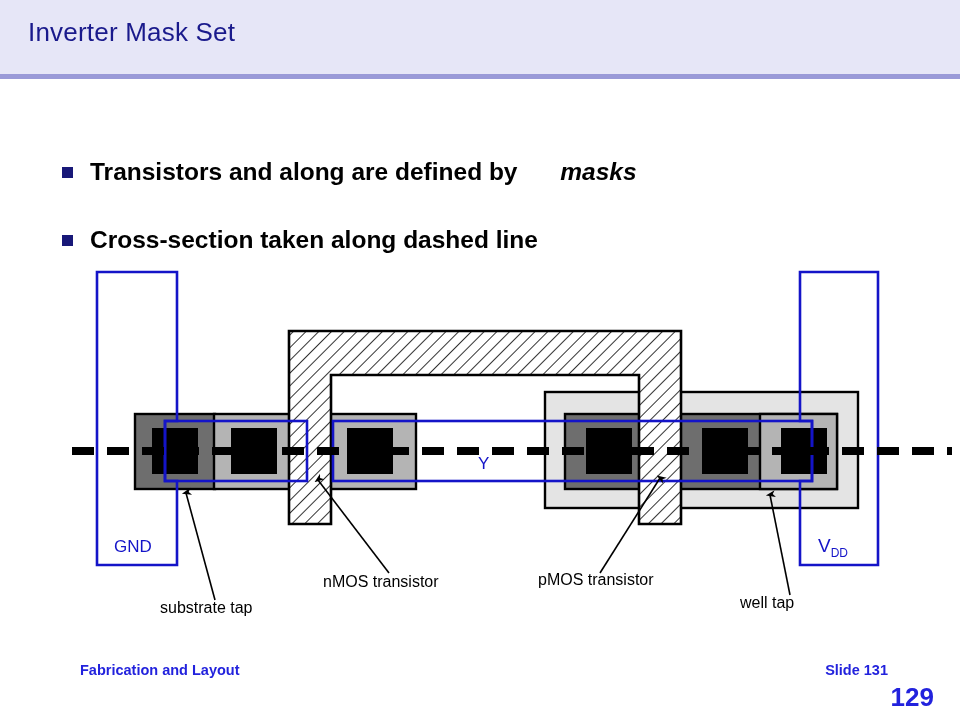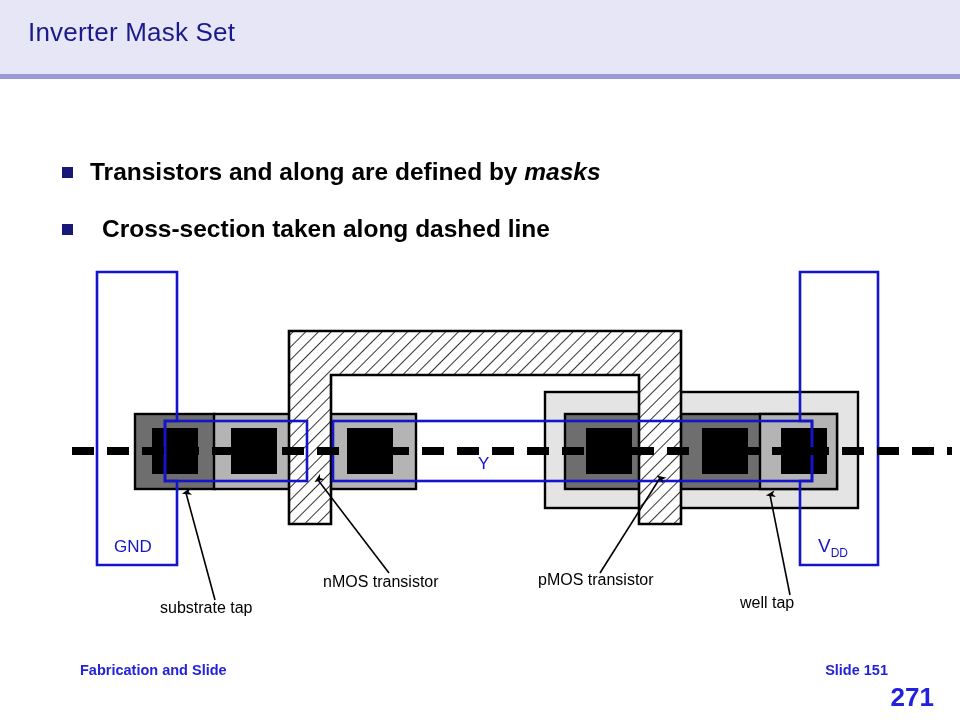--- a/index.html
+++ b/index.html
@@ -49,23 +49,23 @@
     background: #181878;
     margin-right: 17px;
     flex: none;
   }
   .bullet-text {
     font-size: 24.5px;
     font-weight: bold;
     color: #000000;
     white-space: nowrap;
   }
-  .bullet-text .em { font-style: italic; }
+  .bullet-text .em { font-style: italic; margin-left: 36px; }
   #bullet-1 { top: 158px; }
-  #bullet-2 { top: 215px; gap: 12px; }
+  #bullet-2 { top: 226px; }
 
   
   #figure {
     position: absolute;
     left: 0; top: 255px;
     width: 960px; height: 390px;
   }
   #figure svg { display: block; }
 
   
@@ -192,15 +192,15 @@
   <text x="160" y="358" font-family="Liberation Sans, sans-serif" font-size="16" fill="#000000">substrate tap</text>
 
   <text x="323" y="332" font-family="Liberation Sans, sans-serif" font-size="16" fill="#000000">nMOS transistor</text>
 
   <text x="538" y="330" font-family="Liberation Sans, sans-serif" font-size="16" fill="#000000">pMOS transistor</text>
 
   <text x="740" y="353" font-family="Liberation Sans, sans-serif" font-size="16" fill="#000000">well tap</text>
 </svg>
 </div>
 
-<div id="footer-left">Fabrication and Slide</div>
-<div id="footer-right">Slide 151</div>
-<div id="page-number">271</div>
+<div id="footer-left">Fabrication and Layout</div>
+<div id="footer-right">Slide 131</div>
+<div id="page-number">129</div>
 
 </body></html>

